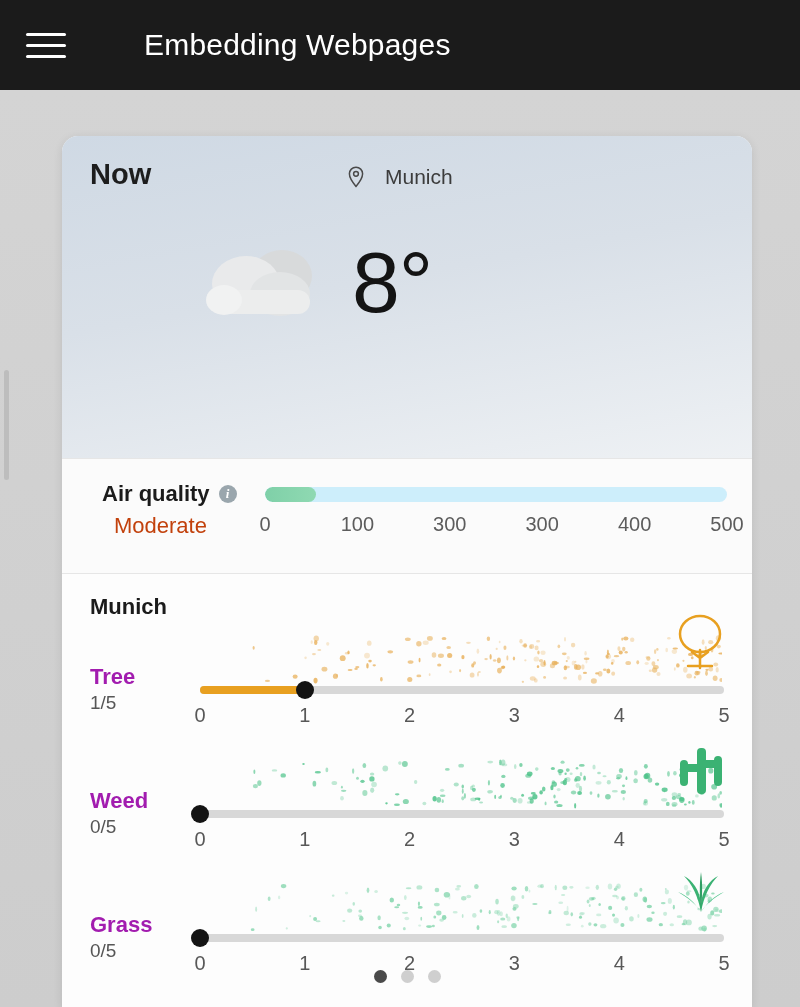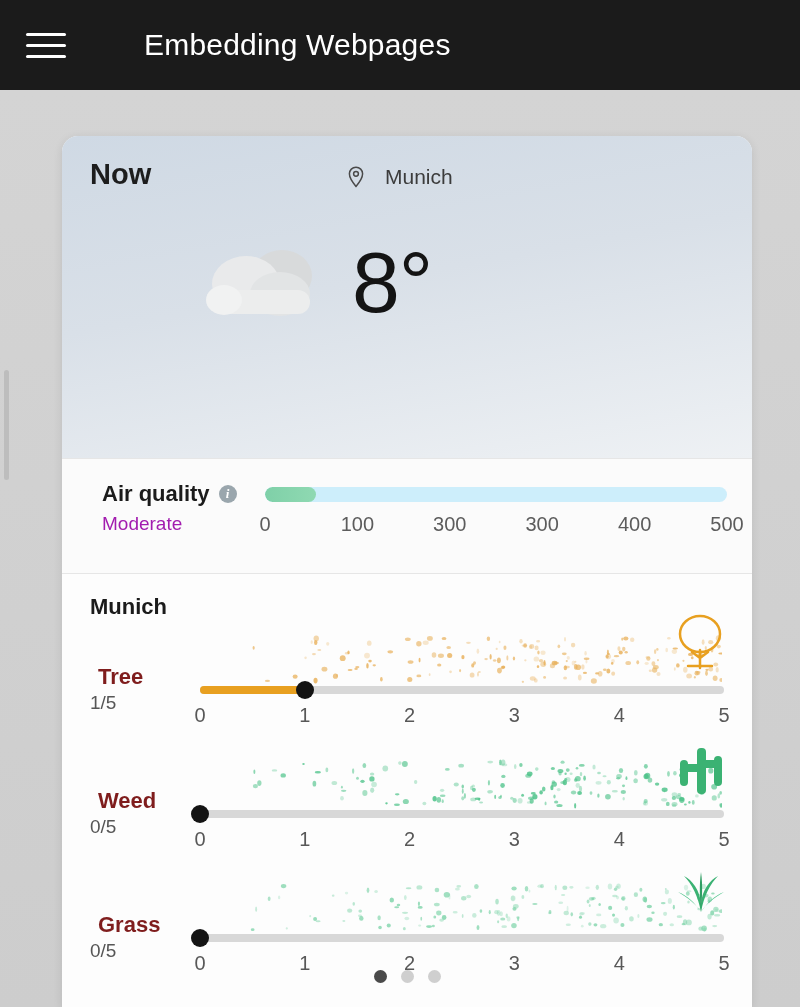--- a/index.html
+++ b/index.html
@@ -152,23 +152,24 @@
     color: #fff;
     font-size: 13px;
     font-weight: bold;
     font-style: italic;
     display: inline-flex;
     align-items: center;
     justify-content: center;
     font-family: "Liberation Serif", serif;
   }
   .aq-sub {
-    font-size: 19px;
-    color: #a21caf;
+    font-size: 22px;
+    color: #c2410c;
     margin-top: 6px;
+    margin-left: 12px;
   }
   .aq-bar-wrap {
     position: absolute;
     left: 203px;
     top: 28px;
     width: 462px;
   }
   .aq-bar {
     height: 15px;
     border-radius: 8px;
@@ -205,24 +206,24 @@
     font-weight: bold;
     color: #1b1b1b;
     margin-bottom: 18px;
   }
   .prow {
     position: relative;
     height: 124px;
   }
   .pname {
     position: absolute;
-    left: 8px; top: 26px;
+    left: 0; top: 26px;
     font-size: 22px;
     font-weight: bold;
-    color: #7f1d1d;
+    color: #a21caf;
   }
   .pval {
     position: absolute;
     left: 0; top: 54px;
     font-size: 19px;
     color: #565656;
   }
   .ptrack-wrap {
     position: absolute;
     left: 110px;

